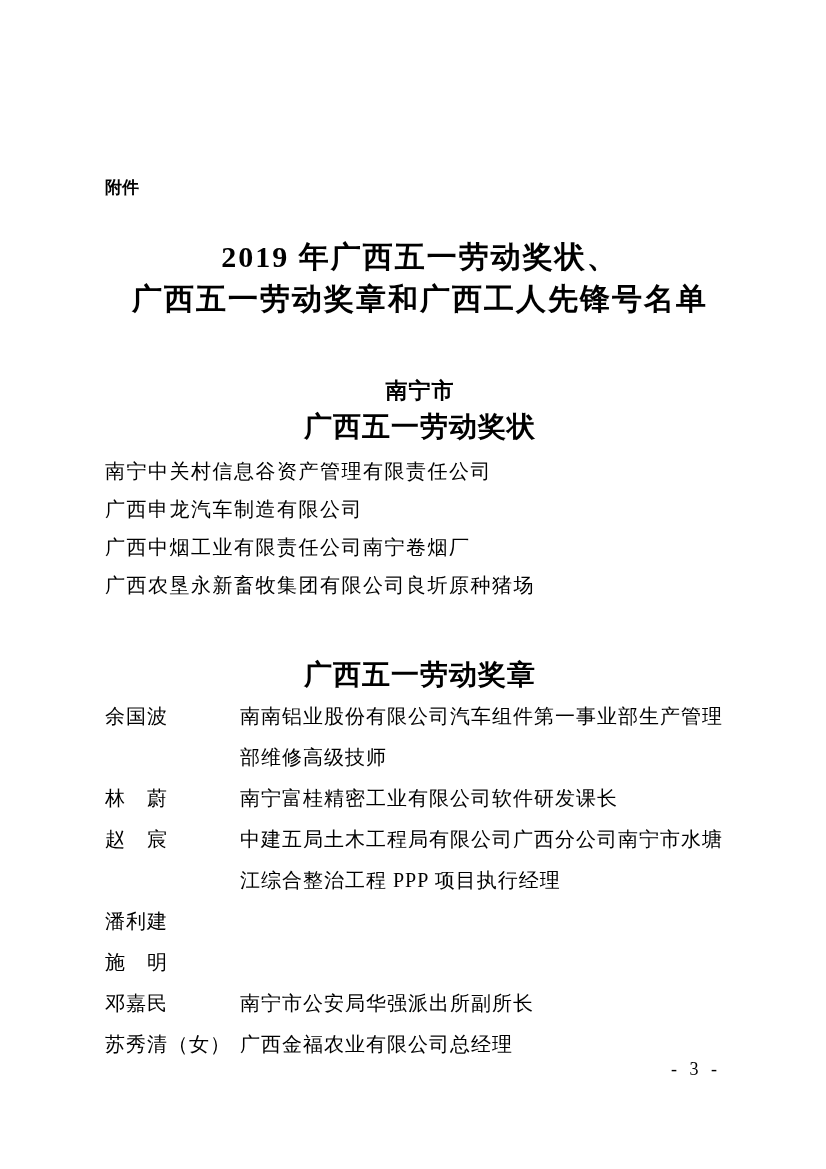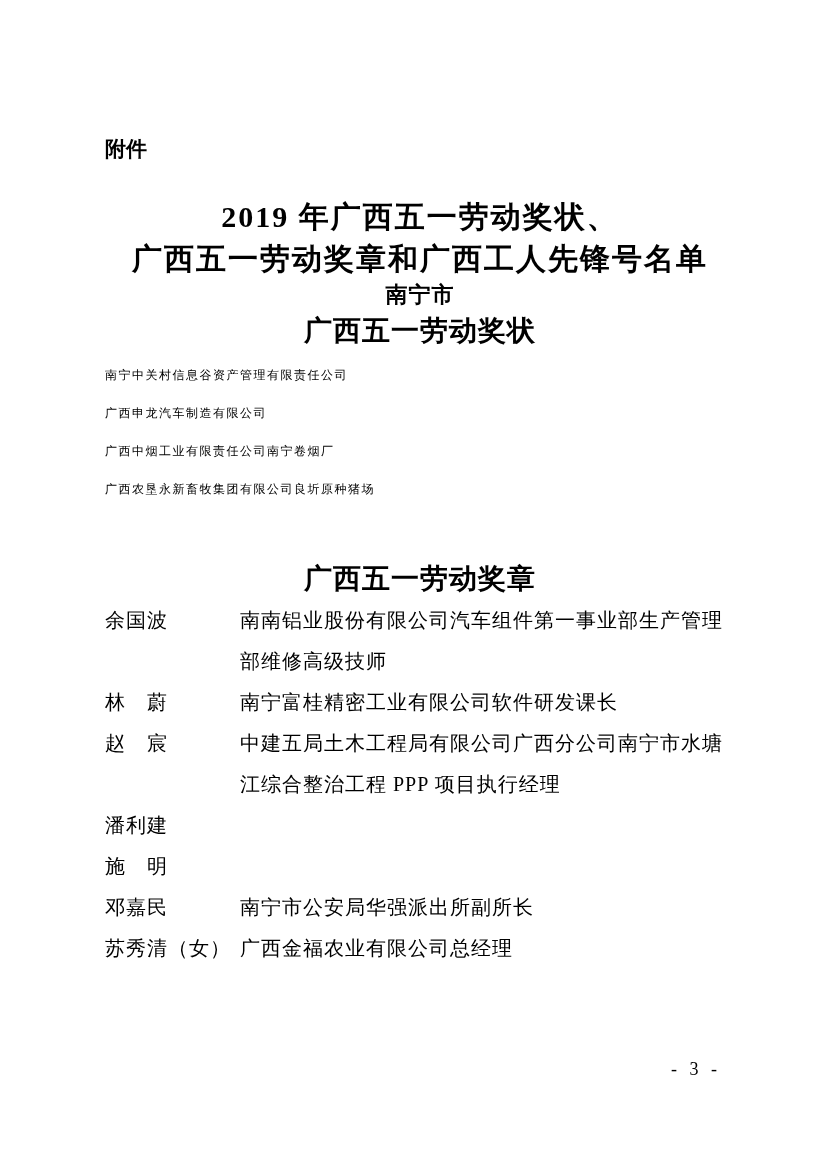--- a/index.html
+++ b/index.html
@@ -15,35 +15,37 @@
     color: #000000;
     font-family: "Liberation Serif", serif;
   }
   .page {
     position: absolute;
     inset: 0;
     box-sizing: border-box;
     padding: 136px 91px 0 105px;
   }
   .attachment-label {
-    font-family: Liberation Serif, serif;
+    font-family: Liberation Mono, monospace;
     font-weight: 700;
-    font-size: 21px;
+    font-size: 17px;
     line-height: 26px;
+    margin-top: 40px;
   }
   .doc-title {
     margin-top: 34px;
     text-align: center;
     font-family: "Liberation Serif", serif;
     font-weight: 700;
     font-size: 30px;
     line-height: 42px;
     letter-spacing: 2px;
   }
   .city-heading {
+    margin-top: 56px;
     text-align: center;
     font-family: "Liberation Sans", sans-serif;
     font-weight: 700;
     font-size: 22px;
     line-height: 30px;
     letter-spacing: 1px;
   }
   .section-heading {
     text-align: center;
     font-family: "Liberation Sans", sans-serif;
@@ -55,21 +57,21 @@
   .cert-heading {
     margin-top: 6px;
   }
   .medal-heading {
     margin-top: 56px;
   }
   .company-list {
     margin-top: 10px;
   }
   .company-item {
-    font-size: 12px;
+    font-size: 20px;
     line-height: 38px;
     letter-spacing: 1.5px;
     white-space: nowrap;
   }
   .recipient-list {
     margin-top: 6px;
   }
   .recipient-row {
     display: flex;
     align-items: flex-start;

